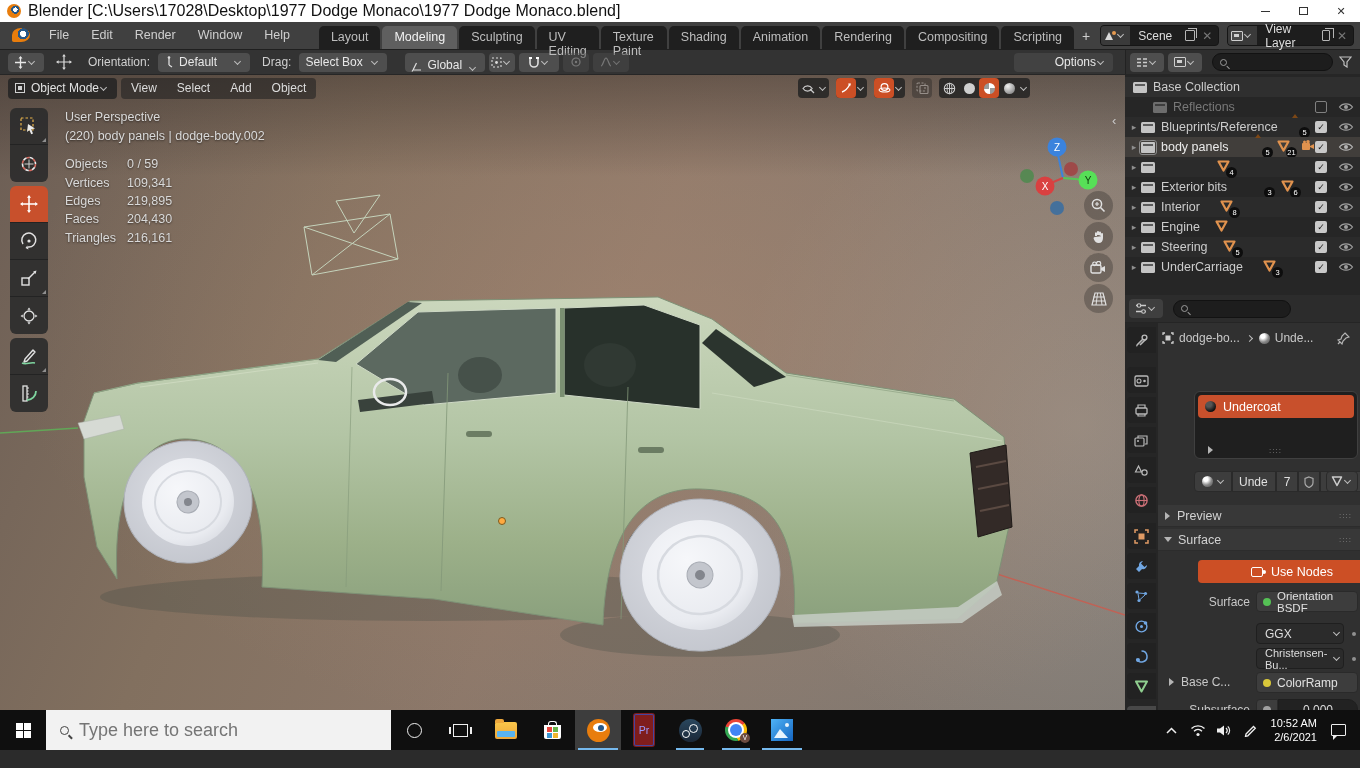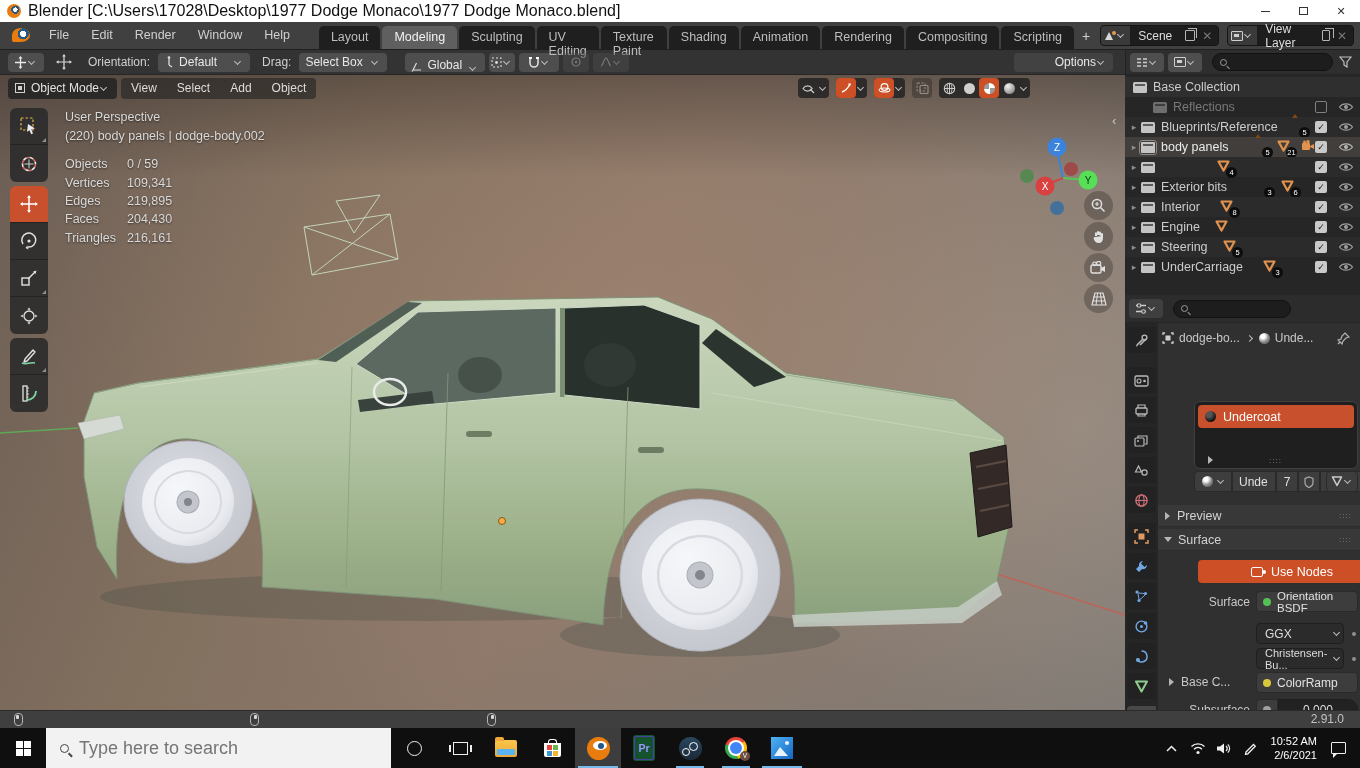--- a/index.html
+++ b/index.html
@@ -141,21 +141,21 @@
     display:flex; align-items:center; justify-content:center; }
   .ptab.active { background:#484848; }
   .props-head { position:absolute; left:0; top:0; right:0; height:28px; background:#2c2c2c; display:flex; align-items:center; border-bottom:1px solid #252525; }
   .pcontent { position:absolute; left:33px; top:28px; right:0; bottom:0; }
   .p-abs { position:absolute; font-size:12px; color:#c8c8c8; }
   .pwidget { background:#3d3d3d; border:1px solid #2a2a2a; border-radius:4px; display:flex; align-items:center;
     color:#e0e0e0; font-size:12px; }
   .pdrop { background:#2b2b2b; border:1px solid #1f1f1f; border-radius:4px; display:flex; align-items:center;
     color:#dddddd; font-size:12px; }
   .dot8 { width:8px; height:8px; border-radius:50%; flex:none; margin:0 6px; }
-  .slot-list { position:absolute; left:36px; top:78px; width:164px; height:68px; background:#1f1f1f;
+  .slot-list { position:absolute; left:36px; top:68px; width:164px; height:68px; background:#1f1f1f;
     border:1px solid #404040; border-radius:6px; }
   .slot-sel { position:absolute; left:3px; right:3px; top:3px; height:23px; background:#c8502c; border-radius:4px;
     display:flex; align-items:center; color:#fff; font-size:12.5px; }
   .sphere-dot { width:11px; height:11px; border-radius:50%; background:radial-gradient(circle at 35% 30%, #555 0 25%, #111 70%); margin:0 7px; flex:none; }
   .grip { color:#8a8a8a; font-size:8px; letter-spacing:1px; }
   .panel-head { position:absolute; left:34px; right:0; height:22px; display:flex; align-items:center;
     color:#d2d2d2; font-size:12.5px; background:#383838; border-bottom:1px solid #2c2c2c; }
   .tri-r { width:0; height:0; border-top:4px solid transparent; border-bottom:4px solid transparent;
     border-left:5px solid #b5b5b5; margin:0 7px; }
   .tri-d { width:0; height:0; border-left:4px solid transparent; border-right:4px solid transparent;
@@ -194,22 +194,22 @@
   .folder-ic:before { content:""; position:absolute; left:0; top:-3px; width:9px; height:4px; background:#eda73b; border-radius:2px 2px 0 0; }
   .folder-ic:after { content:""; position:absolute; left:2px; bottom:2px; right:2px; height:6px; background:#5ab4f0; border-radius:1px; }
   .store-ic { width:17px; height:14px; background:#fff; border-radius:0 0 2px 2px; position:relative; margin-top:4px;
     display:grid; grid-template-columns:5px 5px; grid-template-rows:5px 5px; gap:1px; align-content:center; justify-content:center; }
   .store-ic:before { content:""; position:absolute; top:-4px; left:4px; width:7px; height:5px; border:1.5px solid #fff; border-bottom:none; border-radius:3px 3px 0 0; }
   .store-ic span:nth-child(1){background:#e8453c}.store-ic span:nth-child(2){background:#68b44b}
   .store-ic span:nth-child(3){background:#3b96d2}.store-ic span:nth-child(4){background:#f1b52e}
   .blender-tb { width:23px; height:23px; border-radius:50%; background:#e87d0d; position:relative; }
   .blender-tb:before { content:""; position:absolute; left:6px; top:4px; width:14px; height:9px; border-radius:50%; background:#fff; }
   .blender-tb:after { content:""; position:absolute; left:11px; top:6px; width:6px; height:6px; border-radius:50%; background:#265787; }
-  .pr-ic { width:22px; height:26px; background:#14532d; border:1.5px solid #31a8ff00; border-radius:3px;
-    color:#9999ff; font-size:10.5px; font-weight:bold; display:flex; align-items:center; justify-content:center;
+  .pr-ic { width:22px; height:34px; background:#7f1d1d; border:1.5px solid #31a8ff00; border-radius:3px;
+    color:#9999ff; font-size:10.5px; font-weight:normal; display:flex; align-items:center; justify-content:center;
     box-shadow:inset 0 0 0 1px #4545a0; }
   .steam-ic { width:23px; height:23px; border-radius:50%; background:linear-gradient(180deg,#2a475e,#1b2838); position:relative; }
   .steam-ic:before { content:""; position:absolute; right:4px; top:5px; width:7px; height:7px; border:1.7px solid #fff; border-radius:50%; }
   .steam-ic:after { content:""; position:absolute; left:3px; bottom:4px; width:6px; height:6px; border:1.6px solid #fff; border-radius:50%; }
   .chrome-ic { width:22px; height:22px; border-radius:50%; position:relative;
     background:conic-gradient(from -70deg, #ea4335 0 120deg, #fbbc05 120deg 240deg, #34a853 240deg 360deg); }
   .chrome-ic:before { content:""; position:absolute; inset:5px; border-radius:50%; background:#4285f4; box-shadow:0 0 0 2px #fff; }
   .chrome-badge { position:absolute; right:-3px; bottom:-2px; width:10px; height:10px; border-radius:50%;
     background:#6d4c41; color:#fff; font-size:6.5px; line-height:10px; text-align:center; }
   .photos-ic { width:22px; height:22px; background:linear-gradient(135deg,#4fb3f6,#1565c0); position:relative; }
@@ -1008,26 +1008,20 @@
 
           <div style="position:absolute; left:98px; top:404px; display:flex;">
             <div class="pwidget" style="width:22px; height:10px; border-radius:4px 0 0 0;"></div>
             <div class="pdrop" style="width:80px; height:10px; border-radius:0 10px 0 0; background:#222;"></div>
           </div>
         </div>
       </div>
     </div>
   </div>
 
-  <div class="statusbar">
-    <span class="mouse-ic l" style="left:14px;"></span>
-    <span class="mouse-ic m" style="left:250px;"></span>
-    <span class="mouse-ic r" style="left:487px;"></span>
-    <span class="version">2.91.0</span>
-  </div>
 
   <div class="taskbar">
     <div class="tb-cell">
       <span class="start-logo">
           <span></span>
           <span></span>
           <span></span>
           <span></span>
         </span>
     </div>

